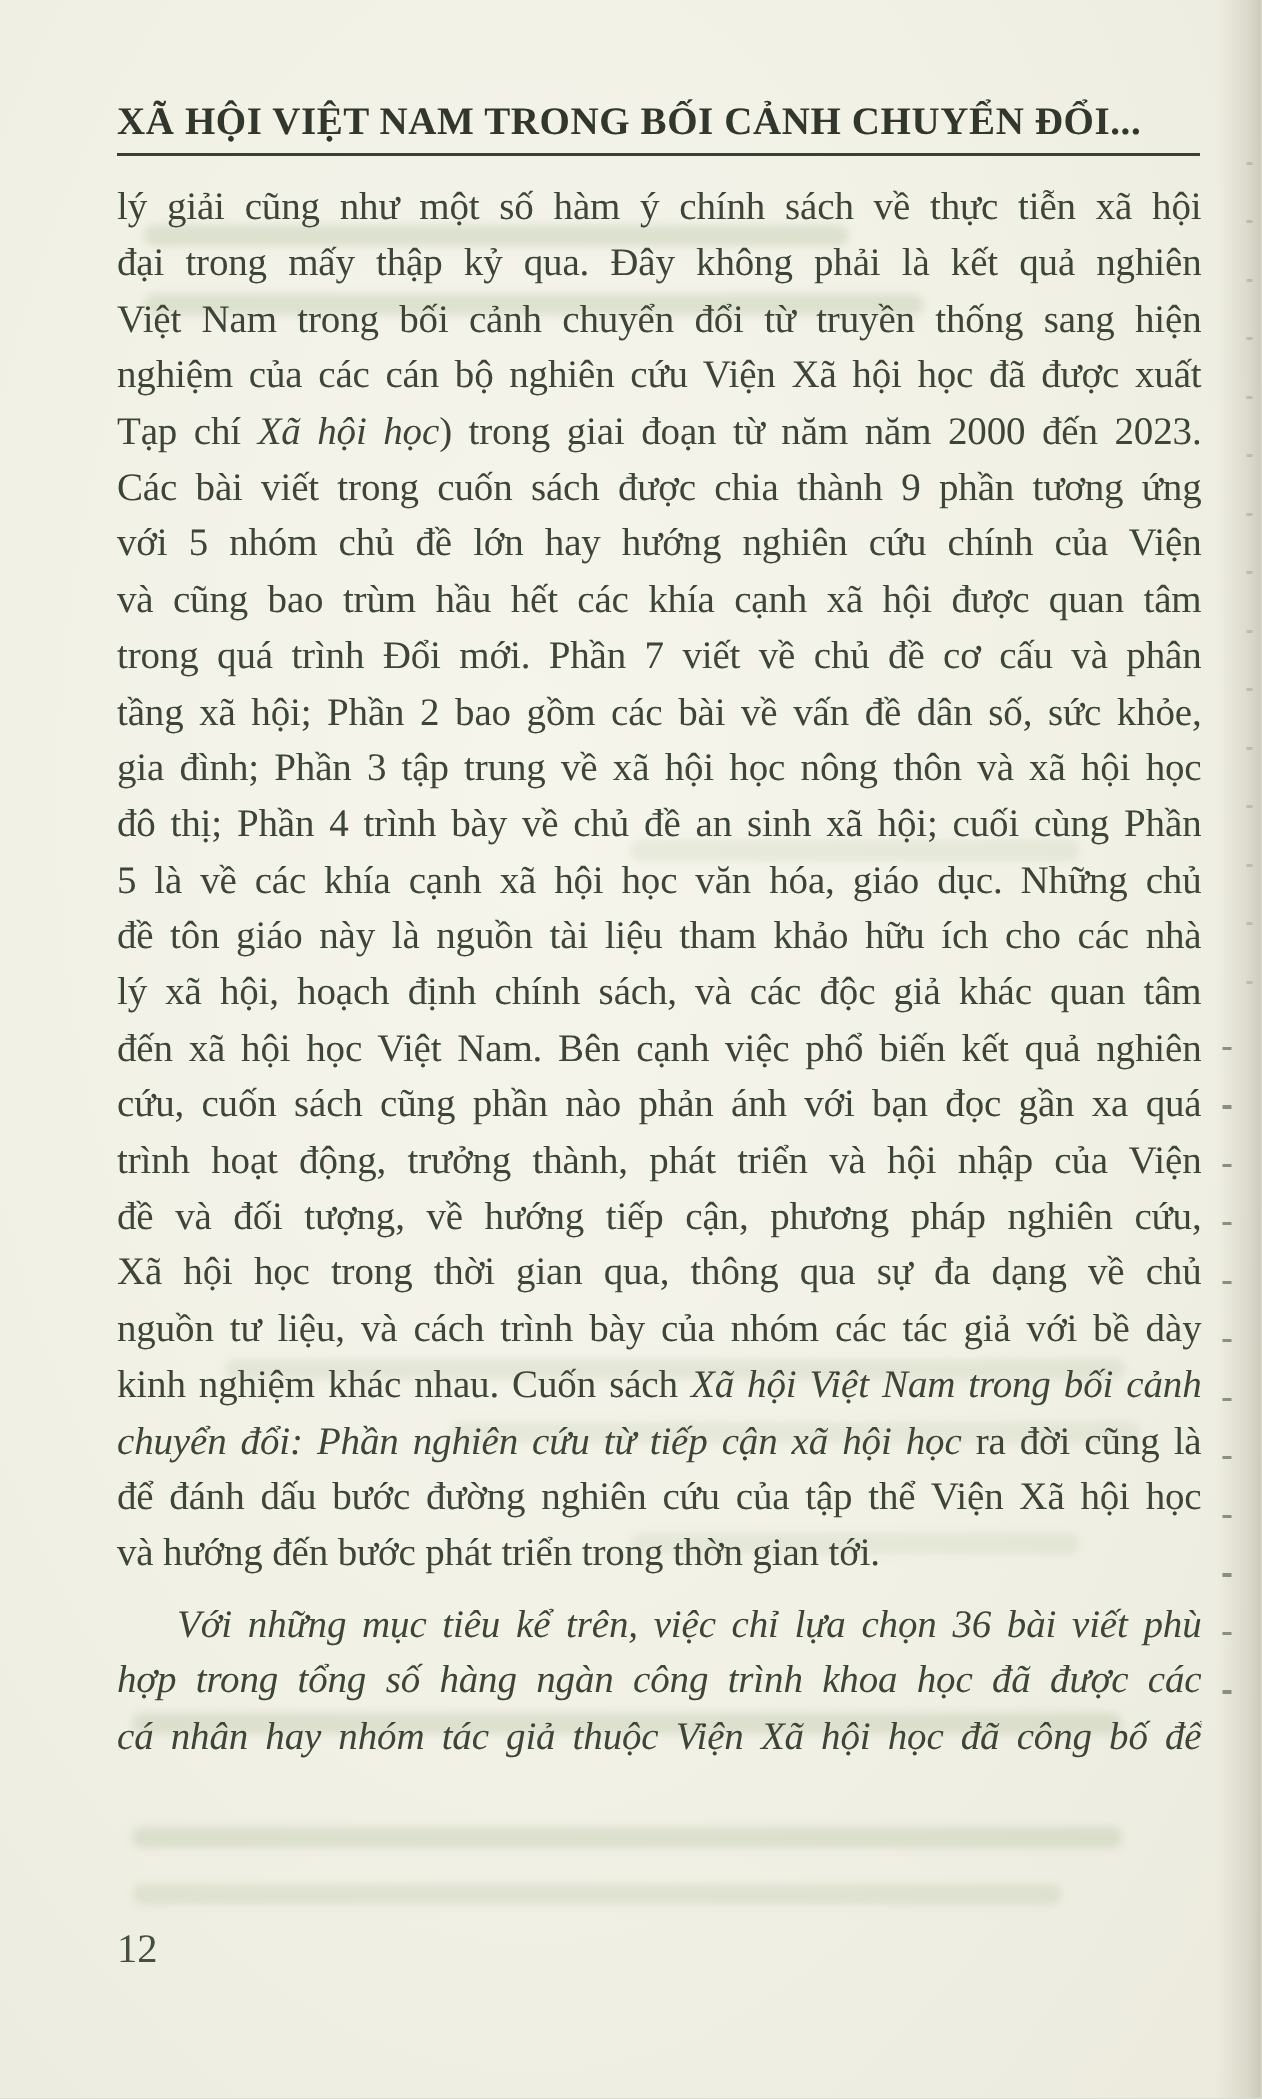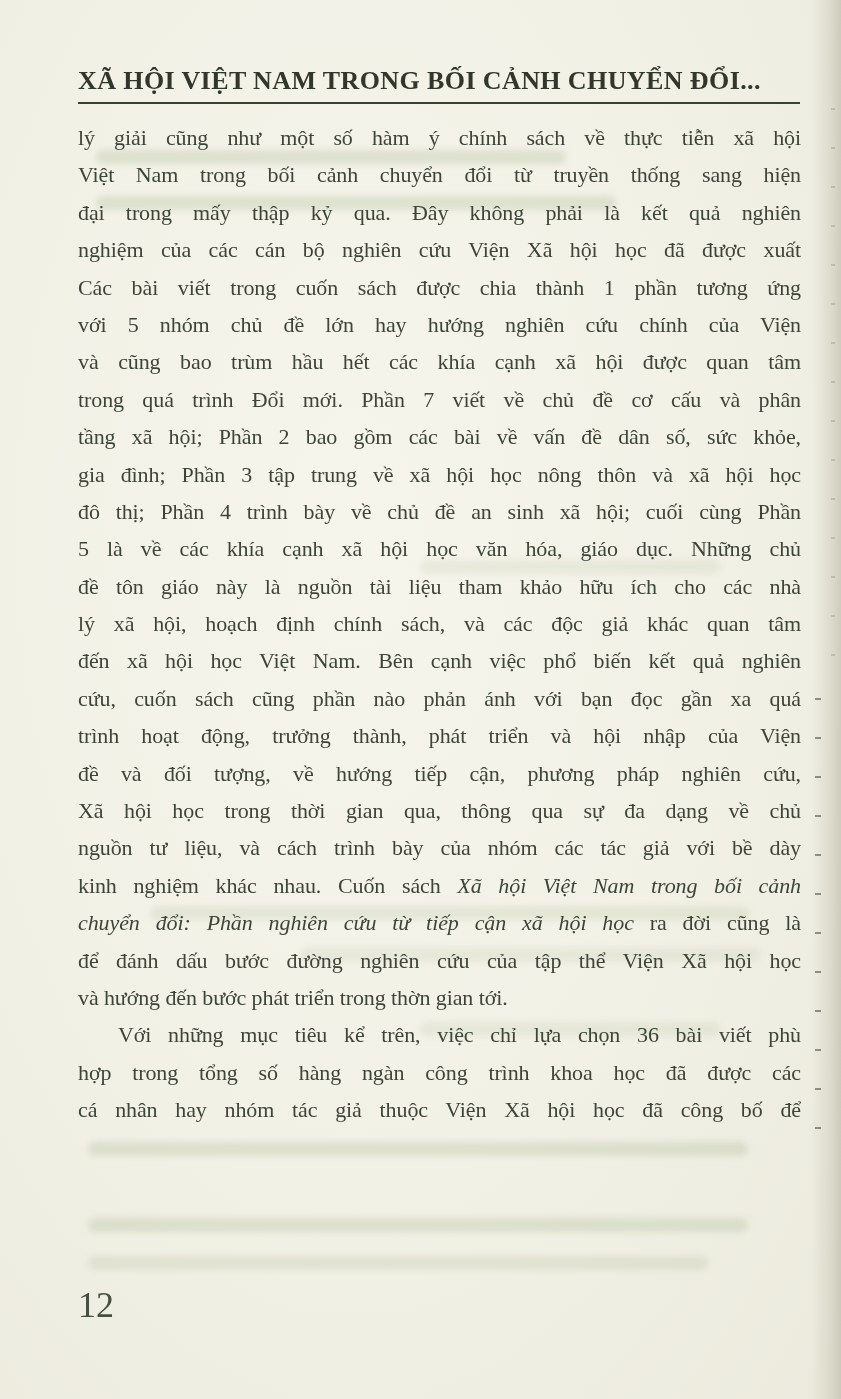--- a/index.html
+++ b/index.html
@@ -22,34 +22,34 @@
     position:absolute;left:78px;top:66px;width:723px;
     font-size:26px;line-height:30px;font-weight:600;
     letter-spacing:.4px;color:#31372c;white-space:nowrap;
   }
   .rule{
     position:absolute;left:78px;top:102px;width:722px;height:2px;
     background:#3a4034;
   }
   .body{
     position:absolute;left:78px;top:119px;width:723px;
-    font-size:22px;letter-spacing:-.1px;
+    font-size:26px;letter-spacing:-.1px;
   }
   .line{
     height:37.4px;line-height:37.4px;
     text-align:justify;text-align-last:justify;text-justify:inter-word;
     overflow:hidden;white-space:nowrap;
   }
   .line.end{text-align-last:left;}
   .line.indent{text-indent:40px;}
-  .para2{}
+  .para2{margin-top:10px;font-style:italic;}
   .it{font-style:italic;}
   .pageno{
     position:absolute;left:78px;top:1284px;
-    font-size:36px;color:#474f42;
+    font-size:27px;color:#474f42;
   }
   
   .ghost{
     position:absolute;height:14px;border-radius:7px;
     background:rgba(168,184,148,.30);
     filter:blur(3px);
     pointer-events:none;
   }
   
   .edge-ticks{
@@ -81,24 +81,25 @@
 
   <div class="edge-ticks"></div>
   <div class="edge-ticks upper"></div>
 
   <div class="running-head">XÃ HỘI VIỆT NAM TRONG BỐI CẢNH CHUYỂN ĐỔI...</div>
   <div class="rule"></div>
 
   <div class="body">
     <div class="para">
       <div class="line"><span>lý giải cũng như một số hàm ý chính sách về thực tiễn xã hội</span></div>
+      <div class="line"><span>đại trong mấy thập kỷ qua. Đây không phải là kết quả nghiên</span></div>
       <div class="line"><span>Việt Nam trong bối cảnh chuyển đổi từ truyền thống sang hiện</span></div>
-      <div class="line"><span>đại trong mấy thập kỷ qua. Đây không phải là kết quả nghiên</span></div>
       <div class="line"><span>nghiệm của các cán bộ nghiên cứu Viện Xã hội học đã được xuất</span></div>
-      <div class="line"><span>Các bài viết trong cuốn sách được chia thành 1 phần tương ứng</span></div>
+      <div class="line"><span>Tạp chí </span><span class="it">Xã hội học</span><span>) trong giai đoạn từ năm năm 2000 đến 2023.</span></div>
+      <div class="line"><span>Các bài viết trong cuốn sách được chia thành 9 phần tương ứng</span></div>
       <div class="line"><span>với 5 nhóm chủ đề lớn hay hướng nghiên cứu chính của Viện</span></div>
       <div class="line"><span>và cũng bao trùm hầu hết các khía cạnh xã hội được quan tâm</span></div>
       <div class="line"><span>trong quá trình Đổi mới. Phần 7 viết về chủ đề cơ cấu và phân</span></div>
       <div class="line"><span>tầng xã hội; Phần 2 bao gồm các bài về vấn đề dân số, sức khỏe,</span></div>
       <div class="line"><span>gia đình; Phần 3 tập trung về xã hội học nông thôn và xã hội học</span></div>
       <div class="line"><span>đô thị; Phần 4 trình bày về chủ đề an sinh xã hội; cuối cùng Phần</span></div>
       <div class="line"><span>5 là về các khía cạnh xã hội học văn hóa, giáo dục. Những chủ</span></div>
       <div class="line"><span>đề tôn giáo này là nguồn tài liệu tham khảo hữu ích cho các nhà</span></div>
       <div class="line"><span>lý xã hội, hoạch định chính sách, và các độc giả khác quan tâm</span></div>
       <div class="line"><span>đến xã hội học Việt Nam. Bên cạnh việc phổ biến kết quả nghiên</span></div>

